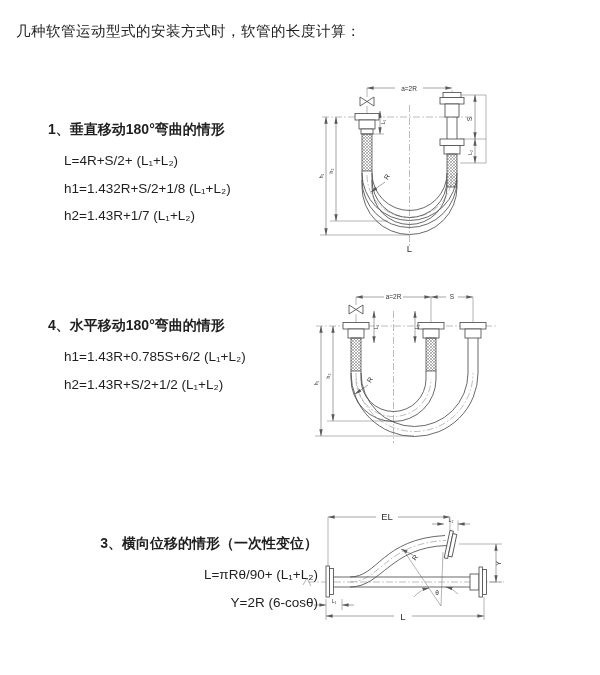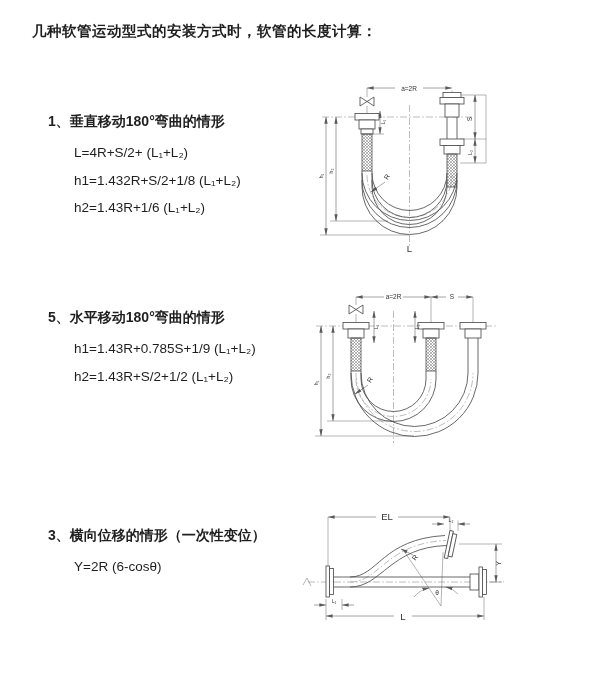--- a/index.html
+++ b/index.html
@@ -2,29 +2,29 @@
 <html><head>
 <meta charset="utf-8">
 <style>
   html,body{margin:0;padding:0;}
   body{
     width:600px;height:675px;background:#ffffff;position:relative;overflow:hidden;
     font-family:"Liberation Sans","DejaVu Sans",sans-serif;color:#1f1f1f;
   }
   .abs{position:absolute;}
   .page-title{
-    left:32px;top:22px;font-size:14.5px;font-weight:bold;letter-spacing:.5px;
+    left:16px;top:22px;font-size:14.5px;font-weight:normal;letter-spacing:.5px;
   }
   .section{left:48px;width:270px;}
-  .sec-heading{font-size:14px;font-weight:bold;line-height:20px;margin:0 0 8px 0;}
-  .formulas{margin:0 0 0 26px;padding:0;list-style:none;}
+  .sec-heading{font-size:14px;font-weight:bold;line-height:20px;margin:8px 0 8px 0;}
+  .formulas{margin:0 0 0 16px;padding:0;list-style:none;}
   .formulas li{font-size:13.5px;line-height:27.5px;white-space:nowrap;}
   #sec1{top:111px;}
   #sec2{top:307px;}
-  #sec3{top:525px;}
+  #sec3{top:525px;text-align:right;}
   #dia1{left:310px;top:75px;}
   #dia2{left:308px;top:281px;}
   #dia3{left:298px;top:504px;}
   svg{display:block;}
   .dim{stroke:#5a5a5a;stroke-width:.55;fill:none;}
   .thin{stroke:#6a6a6a;stroke-width:.5;fill:none;}
   .cl{stroke:#7a7a7a;stroke-width:.5;fill:none;stroke-dasharray:7 2.2 1.6 2.2;}
   .hose{stroke:#4e4e4e;stroke-width:.85;fill:none;}
   .fit{fill:#ffffff;stroke:#4e4e4e;stroke-width:.85;}
   .hatchfill{stroke:#4e4e4e;stroke-width:.8;}
@@ -36,21 +36,21 @@
 </head>
 <body>
 
 <div class="abs page-title">几种软管运动型式的安装方式时，软管的长度计算：</div>
 
 <div class="abs section" id="sec1">
   <div class="sec-heading">1、垂直移动180°弯曲的情形</div>
   <ul class="formulas">
     <li>L=4R+S/2+ (L₁+L₂)</li>
     <li>h1=1.432R+S/2+1/8 (L₁+L₂)</li>
-    <li>h2=1.43R+1/6 (L₁+L₂)</li>
+    <li>h2=1.43R+1/7 (L₁+L₂)</li>
   </ul>
 </div>
 
 <svg id="dia1" class="abs" width="272" height="185" viewBox="0 0 272 185">
   <defs>
     <marker id="a1" viewBox="0 0 10 6" refX="9.5" refY="3" markerWidth="7" markerHeight="4.2" markerUnits="userSpaceOnUse" orient="auto-start-reverse">
       <path d="M0,0.6 L10,3 L0,5.4 Z" fill="#5a5a5a"></path>
     </marker>
     <pattern id="hx1" width="3" height="3" patternUnits="userSpaceOnUse">
       <path d="M0,3 L3,0 M0,0 L3,3" stroke="#6f6f6f" stroke-width="0.5"></path>
@@ -115,23 +115,23 @@
     <text class="lab lab-sm" x="161.5" y="77.5" text-anchor="middle" transform="rotate(-90 161.5 77.5)">L₂</text>
     <text class="lab lab-sm" x="74.5" y="47" text-anchor="middle" transform="rotate(-90 74.5 47)">L₁</text>
     <text class="lab lab-sm" x="12.5" y="101" text-anchor="middle" transform="rotate(-90 12.5 101)">h₁</text>
     <text class="lab lab-sm" x="22.5" y="96" text-anchor="middle" transform="rotate(-90 22.5 96)">h₂</text>
     <text class="lab lab-md" x="79" y="103" text-anchor="middle" transform="rotate(-60 79 103)">R</text>
     <text class="lab lab-lg" x="99.5" y="177" text-anchor="middle">L</text>
   </g>
 </svg>
 
 <div class="abs section" id="sec2">
-  <div class="sec-heading">5、水平移动180°弯曲的情形</div>
+  <div class="sec-heading">4、水平移动180°弯曲的情形</div>
   <ul class="formulas">
-    <li>h1=1.43R+0.785S+1/9 (L₁+L₂)</li>
+    <li>h1=1.43R+0.785S+6/2 (L₁+L₂)</li>
     <li>h2=1.43R+S/2+1/2 (L₁+L₂)</li>
   </ul>
 </div>
 
 <svg id="dia2" class="abs" width="292" height="182" viewBox="0 0 292 182">
   <defs>
     <marker id="a2" viewBox="0 0 10 6" refX="9.5" refY="3" markerWidth="7" markerHeight="4.2" markerUnits="userSpaceOnUse" orient="auto-start-reverse">
       <path d="M0,0.6 L10,3 L0,5.4 Z" fill="#5a5a5a"></path>
     </marker>
     <pattern id="hx2" width="3" height="3" patternUnits="userSpaceOnUse">
@@ -195,20 +195,21 @@
     <text class="lab lab-sm" x="111" y="46" text-anchor="middle" transform="rotate(-90 111 46)">L₂</text>
     <text class="lab lab-sm" x="9.5" y="102" text-anchor="middle" transform="rotate(-90 9.5 102)">h₁</text>
     <text class="lab lab-sm" x="21.5" y="95" text-anchor="middle" transform="rotate(-90 21.5 95)">h₂</text>
     <text class="lab lab-md" x="64" y="100" text-anchor="middle" transform="rotate(-60 64 100)">R</text>
   </g>
 </svg>
 
 <div class="abs section" id="sec3">
   <div class="sec-heading">3、横向位移的情形（一次性变位）</div>
   <ul class="formulas">
+    <li>L=πRθ/90+ (L₁+L₂)</li>
     <li>Y=2R (6-cosθ)</li>
   </ul>
 </div>
 
 <svg id="dia3" class="abs" width="297" height="142" viewBox="0 0 297 142">
   <defs>
     <marker id="a3" viewBox="0 0 10 6" refX="9.5" refY="3" markerWidth="7" markerHeight="4.2" markerUnits="userSpaceOnUse" orient="auto-start-reverse">
       <path d="M0,0.6 L10,3 L0,5.4 Z" fill="#5a5a5a"></path>
     </marker>
   </defs>

